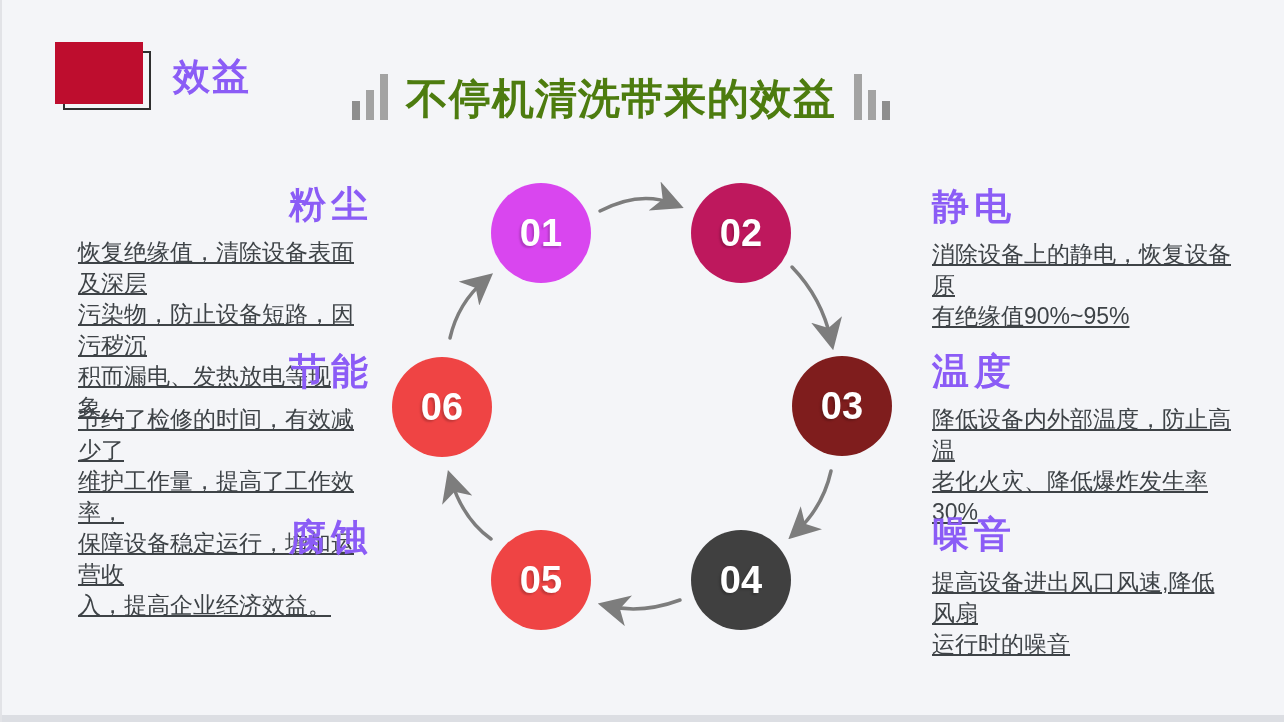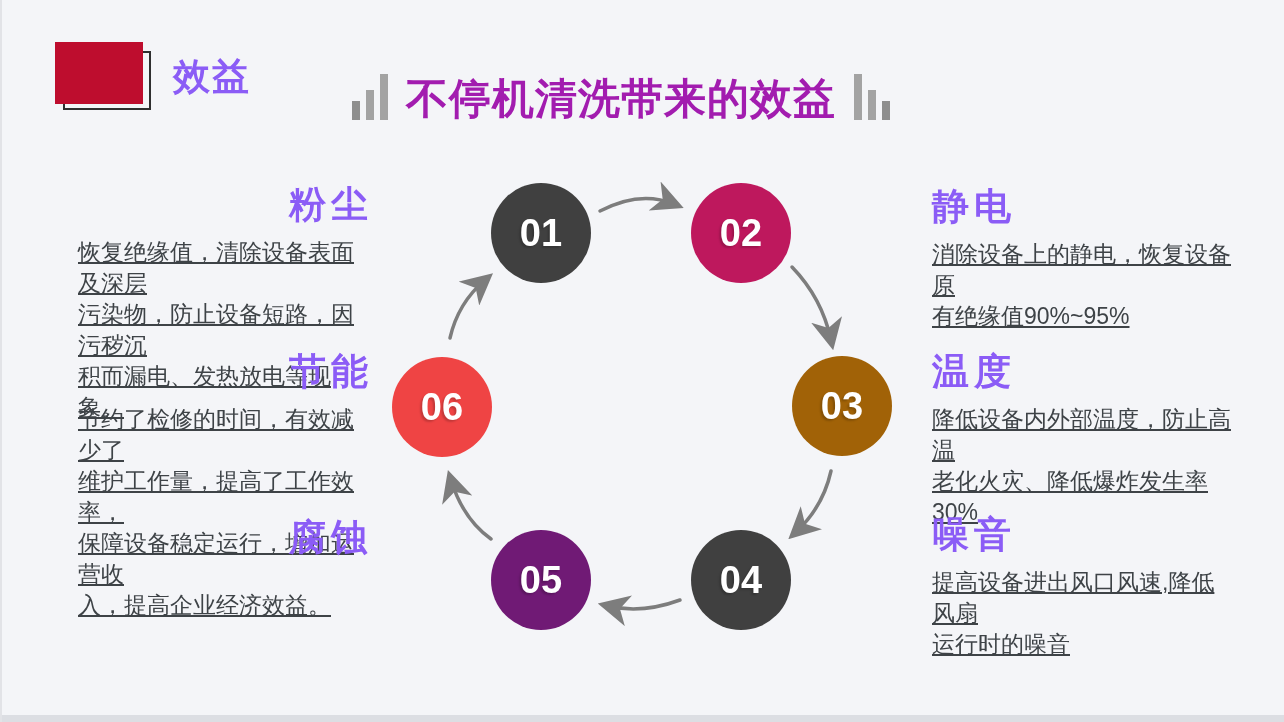--- a/index.html
+++ b/index.html
@@ -15,21 +15,21 @@
   
   .accent-outline { position:absolute; left:61px; top:51px; width:88px; height:59px; border:2px solid #2f2f2f; background:transparent; }
   .accent-block { position:absolute; left:53px; top:42px; width:88px; height:62px; }
   .badge-label { position:absolute; left:171px; top:52px; font-size:37px; font-weight:bold; letter-spacing:2px; }
 
   .main-title-row { position:absolute; left:350px; top:74px; display:flex; align-items:flex-end; }
   .bars { display:flex; align-items:flex-end; gap:6px; padding-bottom:2px; }
   .bar { width:8px; background:#a3a3a3; }
   .bar.dark { background:#8e8e8e; }
   .b-s { height:19px; } .b-m { height:30px; } .b-t { height:46px; }
-  .main-title { font-size:42px; font-weight:bold; color:#a21caf; line-height:46px; margin:0 18px; letter-spacing:1px; }
+  .main-title { font-size:42px; font-weight:bold; color:#4d7c0f; line-height:46px; margin:0 18px; letter-spacing:1px; }
 
   
   .logo { position:absolute; right:8px; top:4px; width:138px; height:66px; }
 
   
   .circle {
     position:absolute; width:100px; height:100px; border-radius:50%;
     display:flex; align-items:center; justify-content:center;
   }
   .circle span {
@@ -92,33 +92,33 @@
     <g fill="none" stroke="#7d7d7d" stroke-width="3.5" stroke-linecap="round">
       <path d="M598 211 Q638 190 672 204" marker-end="url(#ah)"></path>
       <path d="M790 267 Q820 298 829 340" marker-end="url(#ah)"></path>
       <path d="M829 471 Q821 507 794 532" marker-end="url(#ah)"></path>
       <path d="M678 600 Q640 614 606 606" marker-end="url(#ah)"></path>
       <path d="M489 539 Q461 519 449 480" marker-end="url(#ah)"></path>
       <path d="M448 338 Q456 303 483 280" marker-end="url(#ah)"></path>
     </g>
   </svg>
 
-  <div class="circle c1" style="background: #404040;">
+  <div class="circle c1" style="background: #d946ef;">
       <span>01</span>
     </div>
   <div class="circle c2" style="background: #be185d;">
       <span>02</span>
     </div>
-  <div class="circle c3" style="background: #a16207;">
+  <div class="circle c3" style="background: #7f1d1d;">
       <span>03</span>
     </div>
   <div class="circle c4" style="background: #404040;">
       <span>04</span>
     </div>
-  <div class="circle c5" style="background: #701a75;">
+  <div class="circle c5" style="background: #ef4444;">
       <span>05</span>
     </div>
   <div class="circle c6" style="background: #ef4444;">
       <span>06</span>
     </div>
 
   <div class="info left-col i-fenchen">
     <div class="info-title">粉尘</div>
     <div class="info-desc">恢复绝缘值，清除设备表面及深层
 污染物，防止设备短路，因污秽沉

